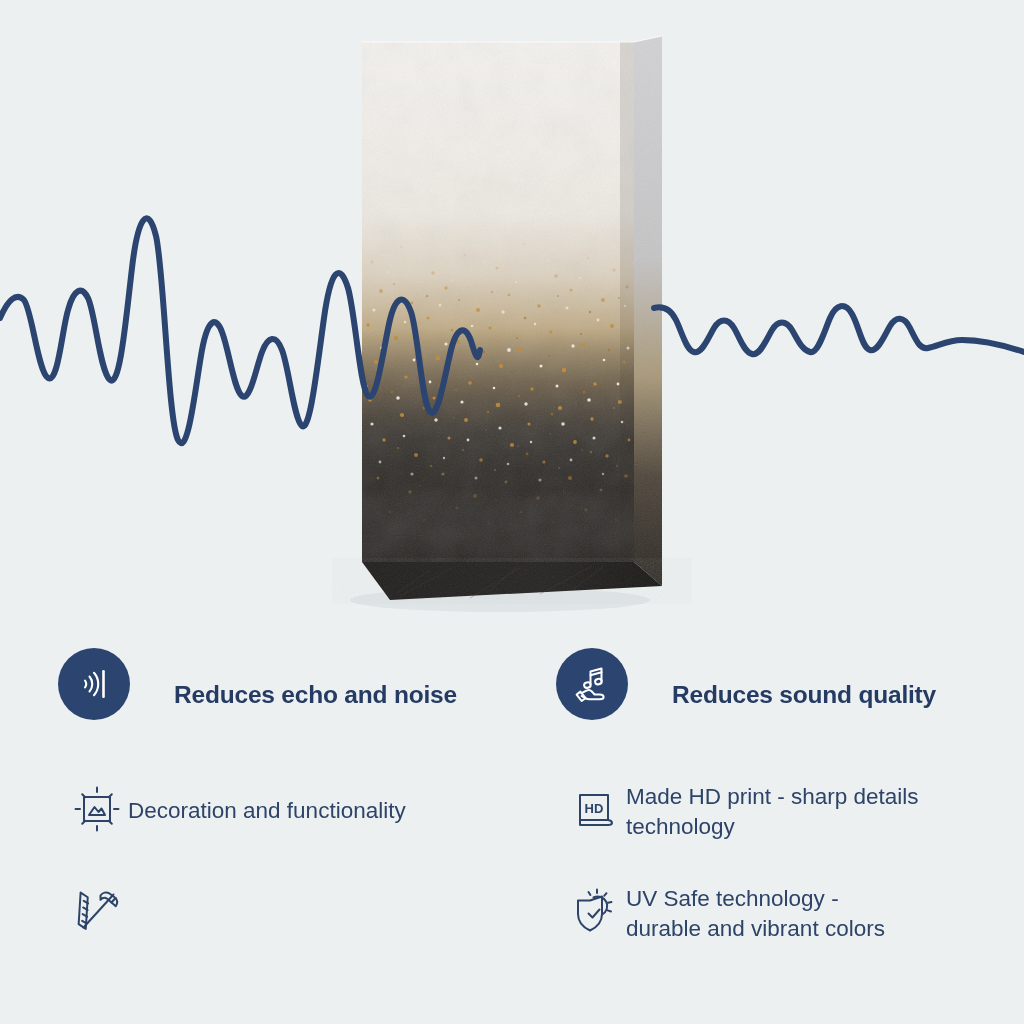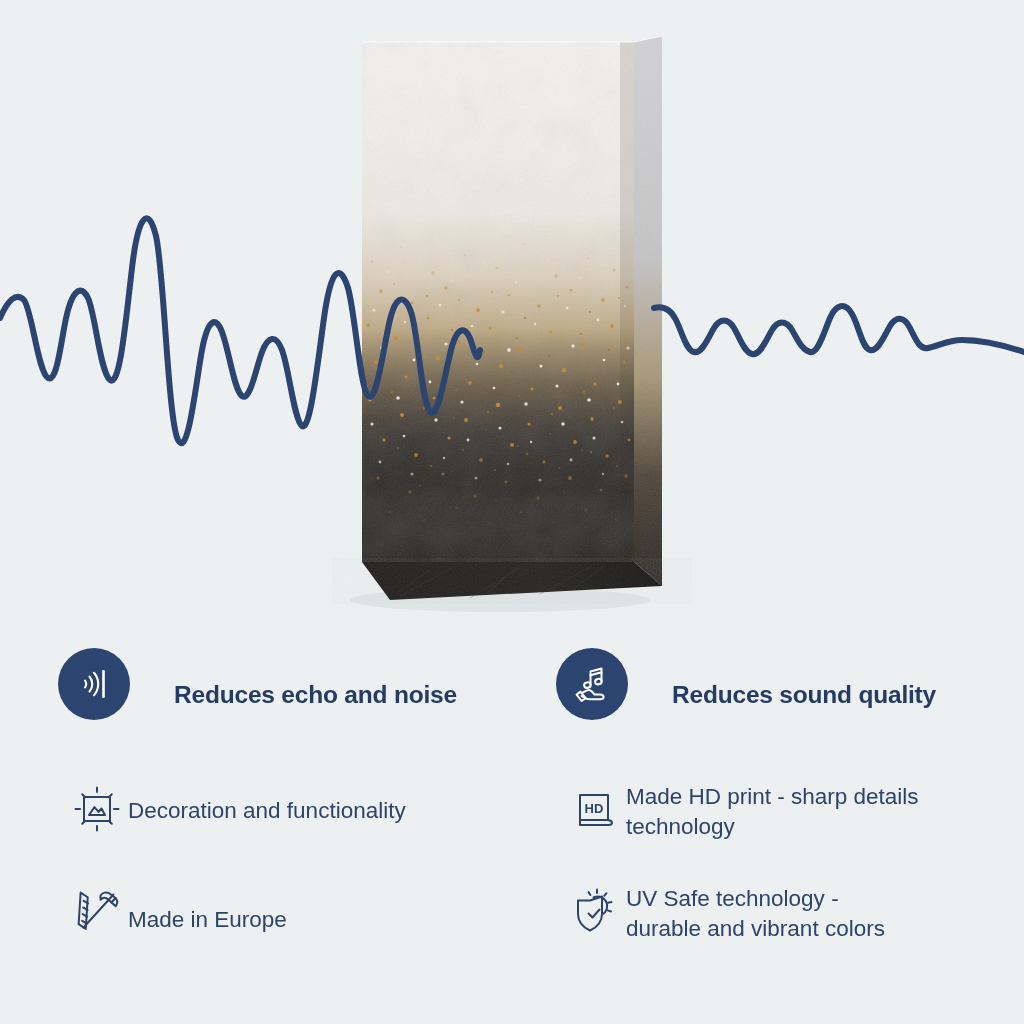--- a/index.html
+++ b/index.html
@@ -483,21 +483,20 @@
             <path d="M13.0 31.0 L16.8 34.4" transform="rotate(-12 14 28)"></path>
             <path d="M11.1 37.4 L14.9 40.8" transform="rotate(-12 14 28)"></path>
 
             <path d="M44.5 11.5 L14.5 44.5"></path>
             <path d="M31.5 12.5 C33.5 9.5 37.5 8.5 40.5 10.5 L46.5 15
                      L42.5 19.5 L38.5 16 C36 14.2 33.5 14.6 31.5 16.8 Z"></path>
             <path d="M42.5 19.5 L46.8 23.2 C48.5 20.5 48.5 17.2 46.5 15"></path>
           </g>
         </svg>
       </div>
-      <div class="feat-text one-line">Made in Europe</div>
     </div>
 
     <div class="feat feat-secondary r3 cR">
       <div class="glyph">
         <svg width="56" height="56" viewBox="0 0 56 56">
           <g fill="none" stroke="#2d4368" stroke-width="2" stroke-linecap="round" stroke-linejoin="round">
 
             <path d="M26.5 13.5 A8.5 8.5 0 0 1 35 30.5"></path>
 
             <path d="M30 5.5 L30 9"></path>

